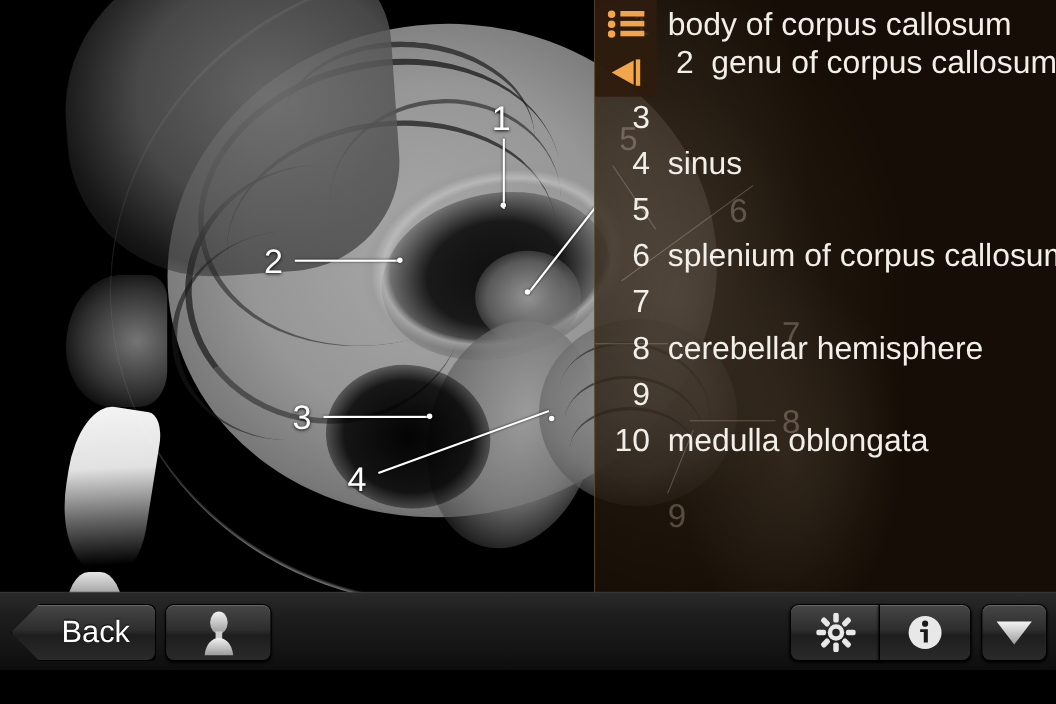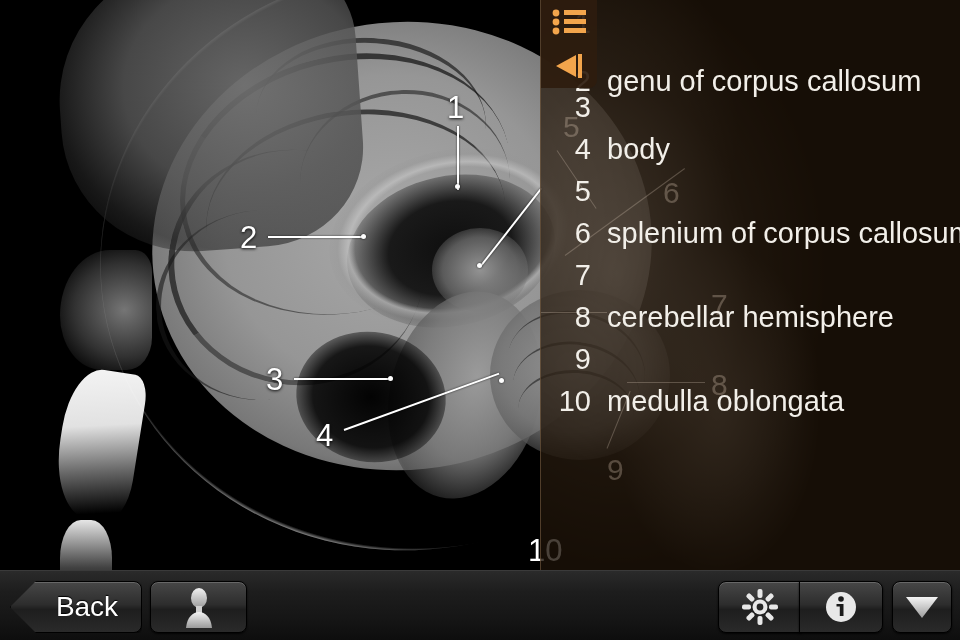--- a/index.html
+++ b/index.html
@@ -161,21 +161,21 @@
 
   
   #list{position:absolute;left:0;top:0;width:420px;height:570px;}
   .row{position:absolute;left:0;width:420px;height:42px;
        display:flex;align-items:center;cursor:pointer;}
   .num{width:50px;text-align:right;color:#f2efe9;font-size:29px;
        padding-right:0;flex:none;}
   .nm{color:#f2efe9;font-size:29px;white-space:nowrap;padding-left:16px;}
 
   
-  #toolbar{position:absolute;left:0;top:570px;width:960px;height:70px;
+  #toolbar{position:absolute;left:0;top:538px;width:960px;height:70px;
      background:linear-gradient(180deg,#2a2a2a 0%,#1d1d1d 30%,#151515 70%,#0d0d0d 100%);
      border-top:1px solid #3a3a3a;}
 
   .tbtn{position:absolute;top:10px;height:50px;
      background:linear-gradient(180deg,#474747 0%,#2d2d2d 45%,#1e1e1e 55%,#2a2a2a 100%);
      border:1px solid #000;border-radius:8px;
      box-shadow:inset 0 1px 0 rgba(255,255,255,.18),0 1px 2px rgba(0,0,0,.8);
      display:flex;align-items:center;justify-content:center;cursor:pointer;}
 
   #backBtn{left:10px;width:130px;
@@ -260,31 +260,32 @@
 
       <div class="ghost" style="left:170px;top:370px;">8</div>
       <div class="gline" style="left:86px;top:382px;width:78px;"></div>
 
       <div class="ghost" style="left:66px;top:455px;">9</div>
       <div class="gline" style="left:66px;top:448px;width:62px;transform:rotate(-68deg);"></div>
 
       <div id="list">
         <div class="row" style="top:2px;">
           <span class="num">1</span>
-        </div>
-        <div class="row" style="top:60px;">
+          <span class="nm">body of corpus callosum</span>
+        </div>
+        <div class="row" style="top:36px;justify-content:flex-end;">
           <span class="num">2</span>
           <span class="nm">genu of corpus callosum</span>
         </div>
         <div class="row" style="top:86px;">
           <span class="num">3</span>
         </div>
         <div class="row" style="top:128px;">
           <span class="num">4</span>
-          <span class="nm">body</span>
+          <span class="nm">sinus</span>
         </div>
         <div class="row" style="top:170px;">
           <span class="num">5</span>
         </div>
         <div class="row" style="top:212px;">
           <span class="num">6</span>
           <span class="nm">splenium of corpus callosum</span>
         </div>
         <div class="row" style="top:254px;">
           <span class="num">7</span>

